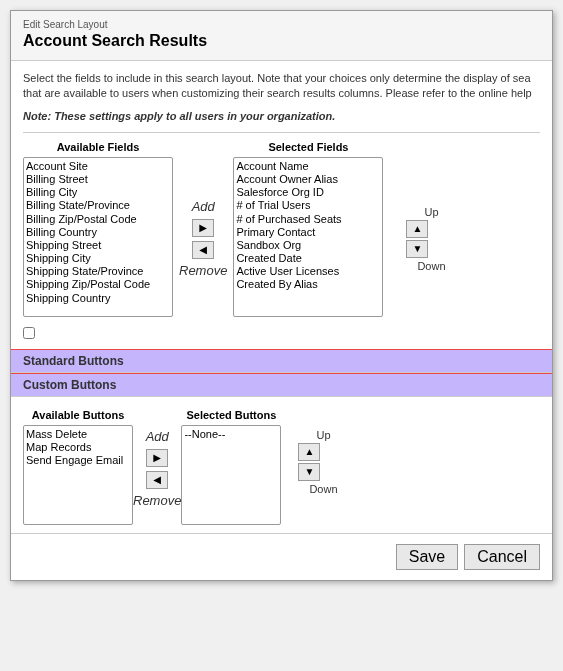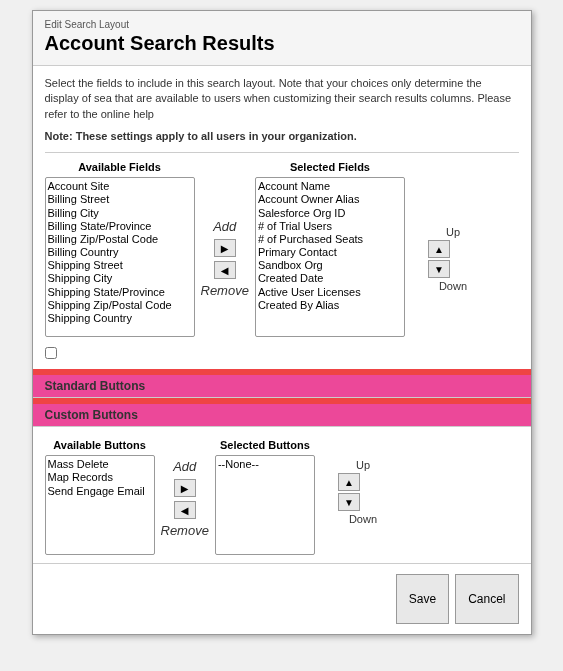--- a/index.html
+++ b/index.html
@@ -6,54 +6,55 @@
     body {
       font-family: Arial, Helvetica, sans-serif;
       font-size: 12px;
       background: #f0f0f0;
       display: flex;
       justify-content: center;
       align-items: flex-start;
       padding: 10px;
     }
     .window {
-      width: 500px;
+      width: 543px;
       background: #fff;
       border: 1px solid #999;
       box-shadow: 2px 2px 6px rgba(0,0,0,0.3);
     }
     .window-header {
       background: #f5f5f5;
       border-bottom: 1px solid #ccc;
       padding: 8px 12px 10px 12px;
     }
     .edit-label {
       font-size: 10px;
       color: #555;
       margin-bottom: 2px;
     }
     .page-title {
-      font-size: 20px;
+      font-size: 16px;
       font-weight: bold;
       color: #000;
     }
     .window-body {
       padding: 10px 12px;
     }
     .description-text {
       font-size: 11px;
       color: #333;
       margin-bottom: 8px;
       line-height: 1.4;
     }
     .note-text {
       font-size: 11px;
       font-weight: bold;
       color: #333;
       margin-bottom: 10px;
+      font-style: italic;
     }
     .divider {
       border: none;
       border-top: 1px solid #ccc;
       margin: 8px 0;
     }
     .fields-section {
       margin-bottom: 10px;
     }
     .fields-row {
@@ -134,22 +135,22 @@
     }
     .checkbox-row input {
       width: 12px;
       height: 12px;
     }
     .checkbox-row label {
       font-size: 11px;
       color: #333;
     }
     .section-header {
-      background: #ec4899;
-      border-top: 6px solid #ef4444;
+      background: #c4b5fd;
+      border-top: 1px solid #ef4444;
       border-bottom: 1px solid #ccc;
       padding: 4px 12px;
       font-size: 12px;
       font-weight: bold;
       color: #333;
       margin: 0 -12px;
     }
     .section-content {
       padding: 8px 0;
     }
@@ -157,41 +158,40 @@
       font-size: 11px;
       color: #333;
       margin-bottom: 6px;
     }
     .custom-buttons-area {
       margin-top: 4px;
     }
     .custom-buttons-row {
       display: flex;
       align-items: flex-start;
-      gap: 6px;
     }
     .listbox-custom-available {
       width: 110px;
       height: 100px;
     }
     .listbox-custom-selected {
       width: 100px;
       height: 100px;
     }
     .footer-row {
       display: flex;
       justify-content: flex-end;
       gap: 6px;
       padding: 10px 12px;
       border-top: 1px solid #ccc;
       margin: 0 -12px -10px -12px;
     }
     .save-btn, .cancel-btn {
-      padding: 17px 12px;
-      font-size: 12px;
+      padding: 3px 12px;
+      font-size: 16px;
       border: 1px solid #999;
       cursor: pointer;
       background: #e8e8e8;
     }
   </style>
 </head>
 <body>
 
 <div class="window">
   <div class="window-header">

